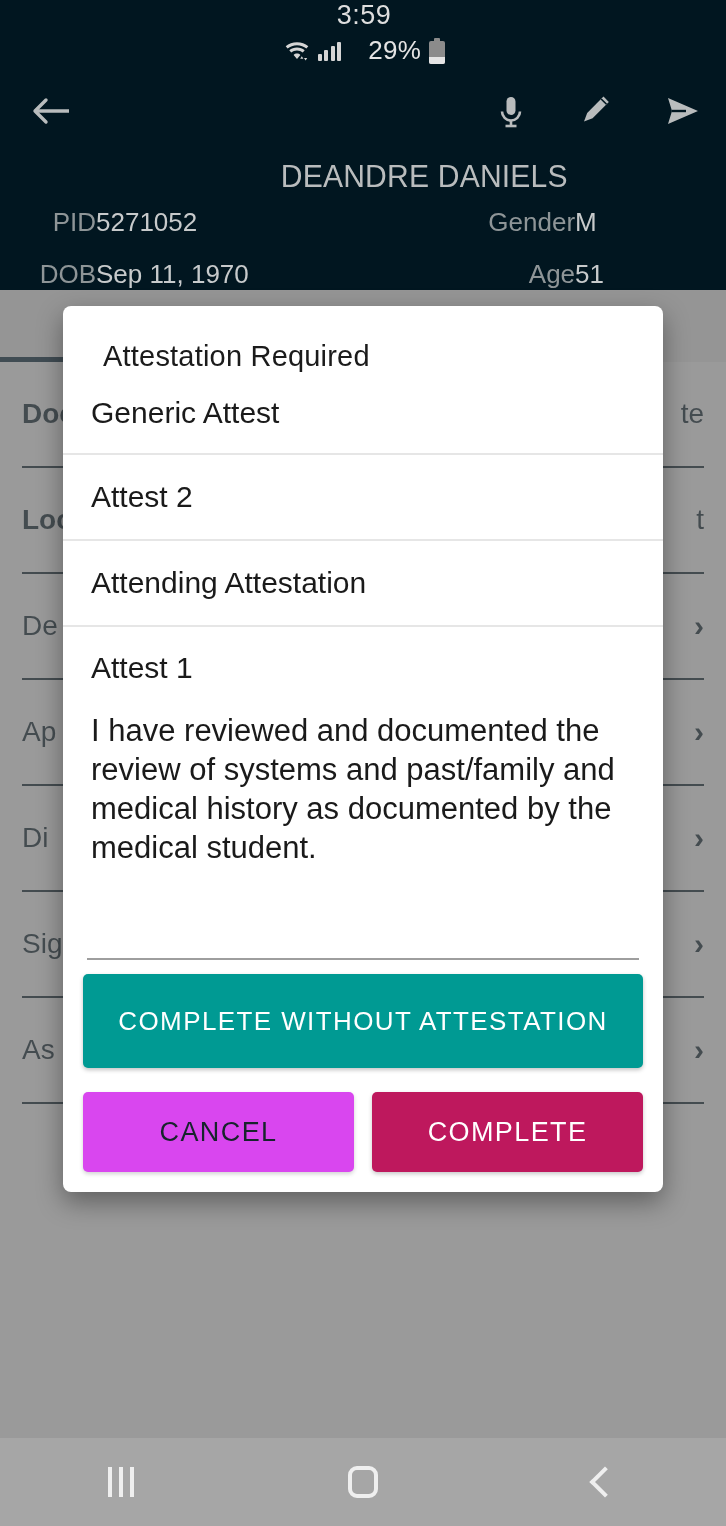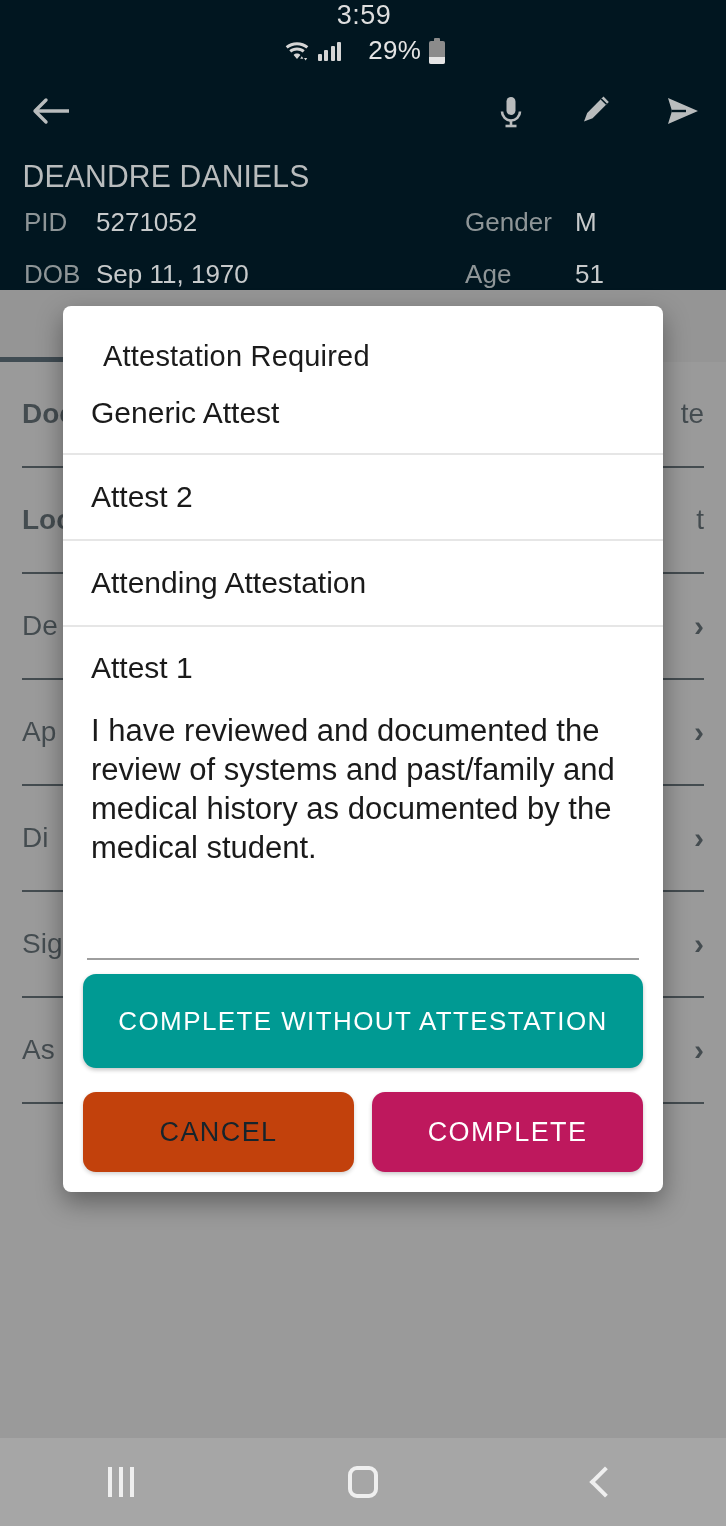--- a/index.html
+++ b/index.html
@@ -75,21 +75,21 @@
     width: 46px; height: 40px; cursor: pointer;
   }
   #toolbar-actions {
     position: absolute; right: 22px; top: 50%; transform: translateY(-50%);
     display: flex; align-items: center; gap: 44px;
   }
   .tb-icon { width: 42px; height: 42px; cursor: pointer; display:block; }
 
   
   #patient-block {
-    position: absolute; top: 158px; left: 0; width: 604px;
+    position: absolute; top: 158px; left: 0; width: 604px; text-align: right;
   }
   #patient-name {
     color: #b9bcbd; font-size: 32px; letter-spacing: .2px;
     padding-left: 24px; font-weight: 400;
     font-family: "Liberation Sans Narrow","Liberation Sans", sans-serif;
     transform: scaleX(.94); transform-origin: left center;
   }
   #patient-meta {
     position: relative; margin-top: 10px; padding-left: 24px;
     display: flex;
@@ -181,37 +181,37 @@
     padding: 6px 30px 0 28px;
     font-size: 31px; line-height: 39px; color: #1a1a1a;
   }
   #dialog-divider {
     margin: 22px 24px 0 24px; height: 2px; background: #9e9e9e;
   }
   #dialog-actions {
     padding: 14px 20px 20px 20px;
   }
   .btn {
-    border: 0; border-radius: 13px; cursor: pointer;
+    border: 0; border-radius: 5px; cursor: pointer;
     font-family: "Liberation Sans", sans-serif;
     letter-spacing: 1.4px;
   }
   #btn-complete-without {
     display: block; width: 100%; min-height: 94px;
     background: #009a93; color: #ffffff;
     font-size: 26px; line-height: 32px; font-weight: 400;
     box-shadow: 0 2px 4px rgba(0,0,0,0.24);
     padding: 14px 16px;
   }
   #action-row {
     display: flex; gap: 18px; margin-top: 24px;
   }
   #btn-cancel {
     flex: 1 1 0; height: 80px;
-    background: #c2410c; color: #16242c;
+    background: #d946ef; color: #16242c;
     font-size: 27px;
     box-shadow: 0 2px 4px rgba(0,0,0,0.18);
   }
   #btn-complete {
     flex: 1 1 0; height: 80px;
     background: #be185d; color: #ffffff;
     font-size: 27px;
     box-shadow: 0 2px 4px rgba(0,0,0,0.22);
   }
 

